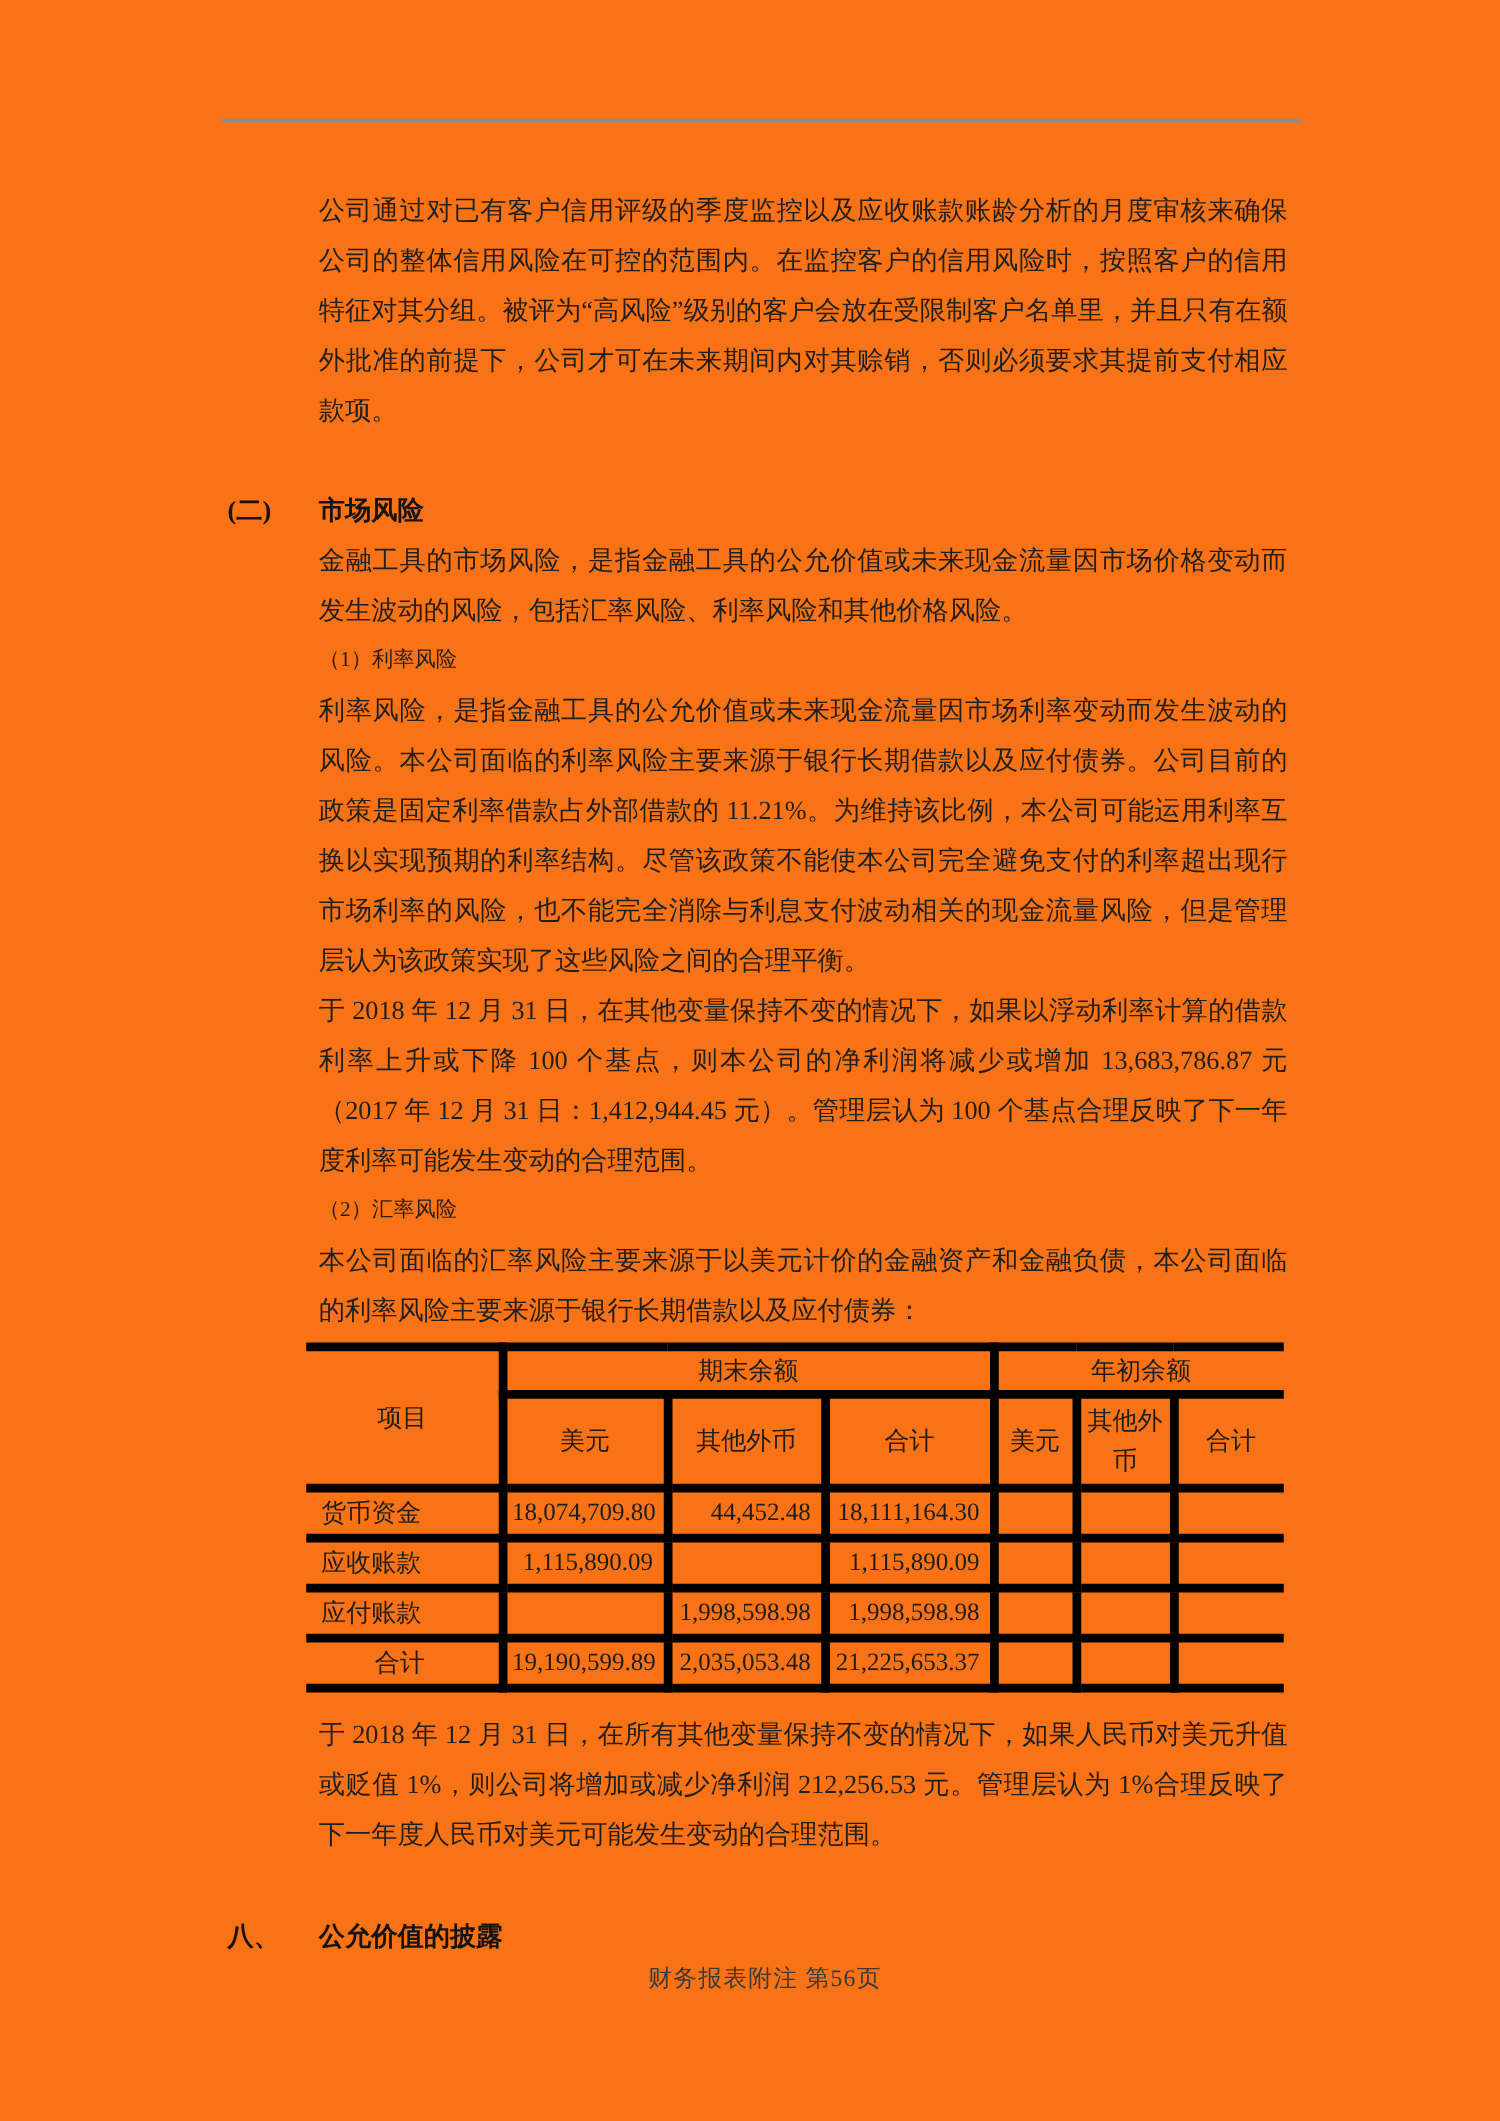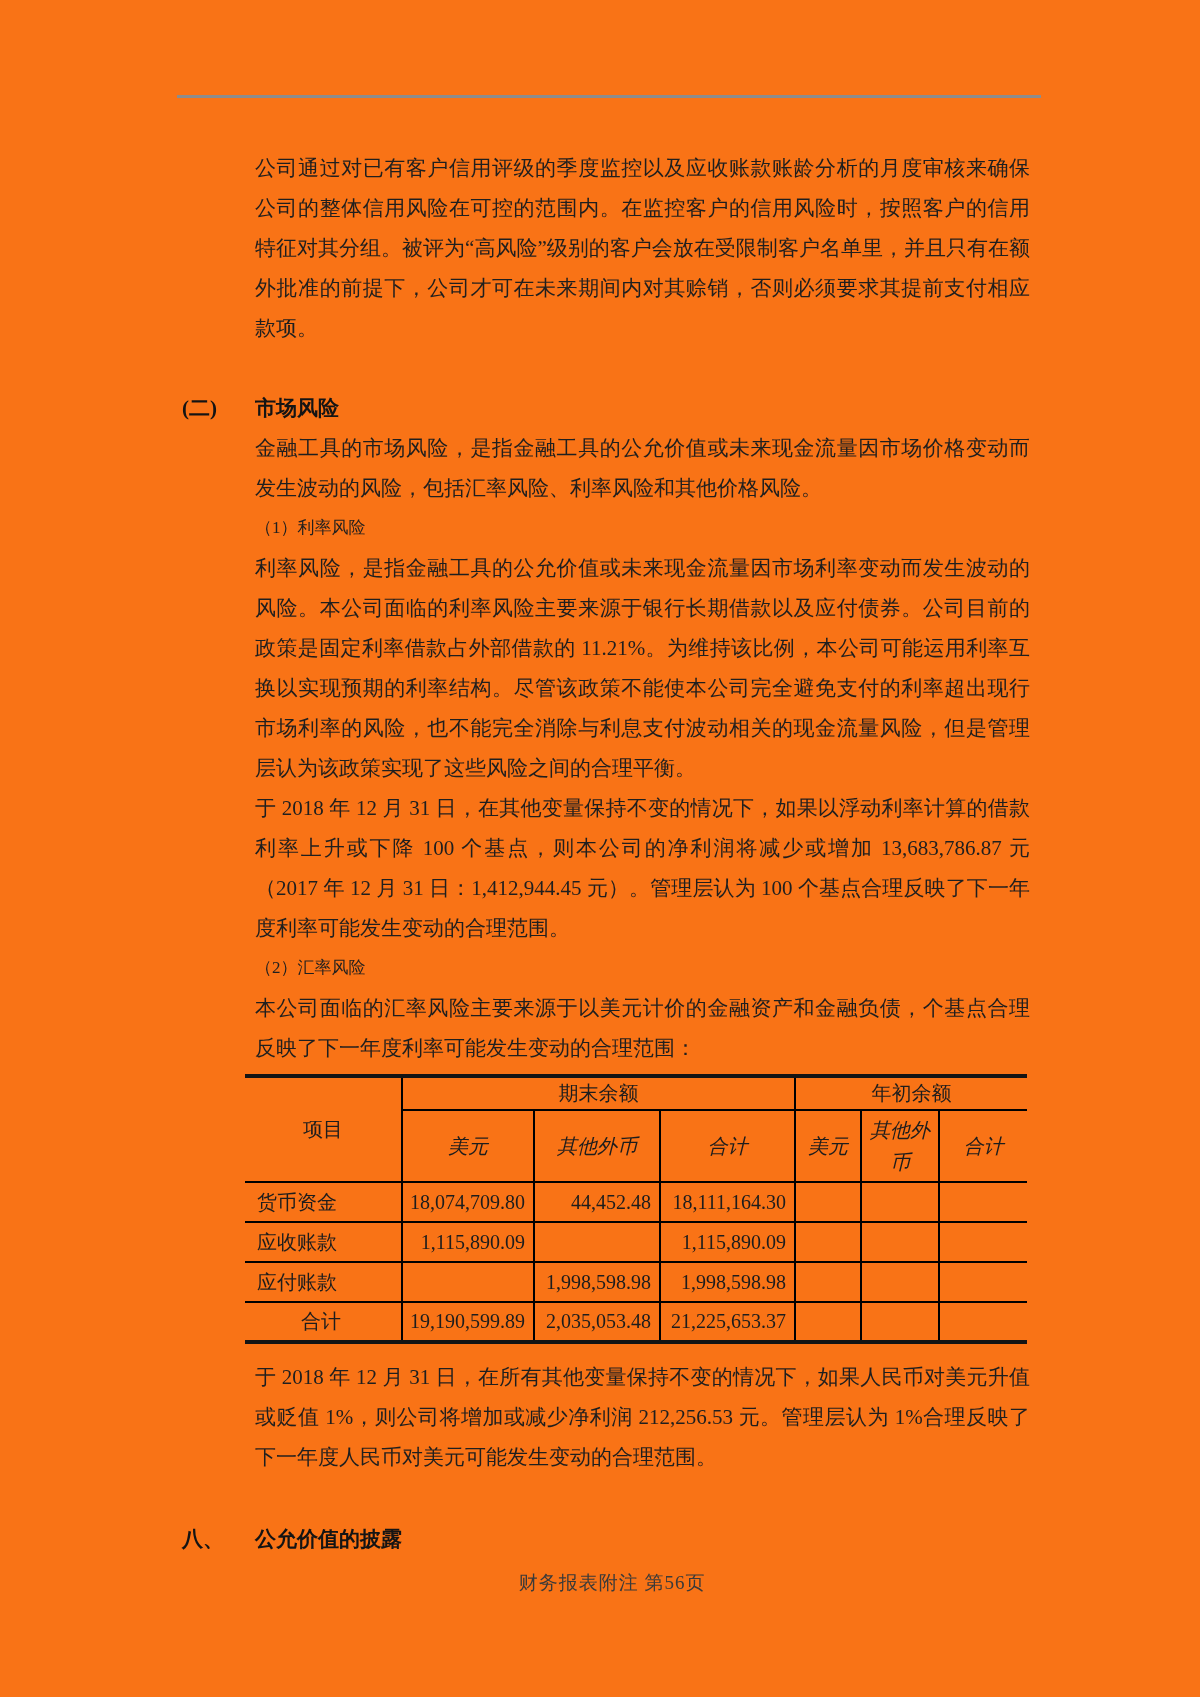--- a/index.html
+++ b/index.html
@@ -56,30 +56,30 @@
     border-collapse: collapse;
     table-layout: fixed;
     margin: 6px 0 0 63px;
     width: 782px;
     border-top: 4px solid #141414;
     border-bottom: 4px solid #141414;
     font-size: 20px;
     color: #1d1d1d;
   }
   .fx-table th, .fx-table td {
-    border: 2px solid #000000;
+    border: 7px solid #000000;
     font-weight: normal;
     padding: 2px 4px;
     vertical-align: middle;
     overflow: hidden;
   }
   .fx-table tr > *:first-child { border-left: 0; }
   .fx-table tr > *:last-child  { border-right: 0; }
   .fx-table tr.h1 { height: 33px; }
-  .fx-table tr.h2 { height: 72px; font-style: italic; }
+  .fx-table tr.h2 { height: 72px; }
   .fx-table tr.h2 th { line-height: 32px; }
   .fx-table tbody tr { height: 40px; }
   .fx-table th { text-align: center; }
   .fx-table td.num { text-align: right; padding-right: 8px; white-space: nowrap; }
   .fx-table td.item { text-align: left; padding-left: 12px; }
   .fx-table tr.total td.item { text-align: center; padding-left: 0; }
 
   p.after-table { margin-top: 13px; }
 
   .footer {
@@ -109,21 +109,21 @@
       <span class="sect-title">市场风险</span>
     </div>
 
     <p class="body">金融工具的市场风险，是指金融工具的公允价值或未来现金流量因市场价格变动而发生波动的风险，包括汇率风险、利率风险和其他价格风险。</p>
 
     <p class="subhead">（1）利率风险</p>
     <p class="body">利率风险，是指金融工具的公允价值或未来现金流量因市场利率变动而发生波动的风险。本公司面临的利率风险主要来源于银行长期借款以及应付债券。公司目前的政策是固定利率借款占外部借款的 11.21%。为维持该比例，本公司可能运用利率互换以实现预期的利率结构。尽管该政策不能使本公司完全避免支付的利率超出现行市场利率的风险，也不能完全消除与利息支付波动相关的现金流量风险，但是管理层认为该政策实现了这些风险之间的合理平衡。</p>
     <p class="body">于 2018 年 12 月 31 日，在其他变量保持不变的情况下，如果以浮动利率计算的借款利率上升或下降 100 个基点，则本公司的净利润将减少或增加 13,683,786.87 元（2017 年 12 月 31 日：1,412,944.45 元）。管理层认为 100 个基点合理反映了下一年度利率可能发生变动的合理范围。</p>
 
     <p class="subhead">（2）汇率风险</p>
-    <p class="body">本公司面临的汇率风险主要来源于以美元计价的金融资产和金融负债，个基点合理反映了下一年度利率可能发生变动的合理范围：</p>
+    <p class="body">本公司面临的汇率风险主要来源于以美元计价的金融资产和金融负债，本公司面临的利率风险主要来源于银行长期借款以及应付债券：</p>
 
     <table class="fx-table">
       <colgroup>
         <col style="width:157px">
         <col style="width:132px">
         <col style="width:126px">
         <col style="width:135px">
         <col style="width:66px">
         <col style="width:78px">
         <col style="width:88px">

